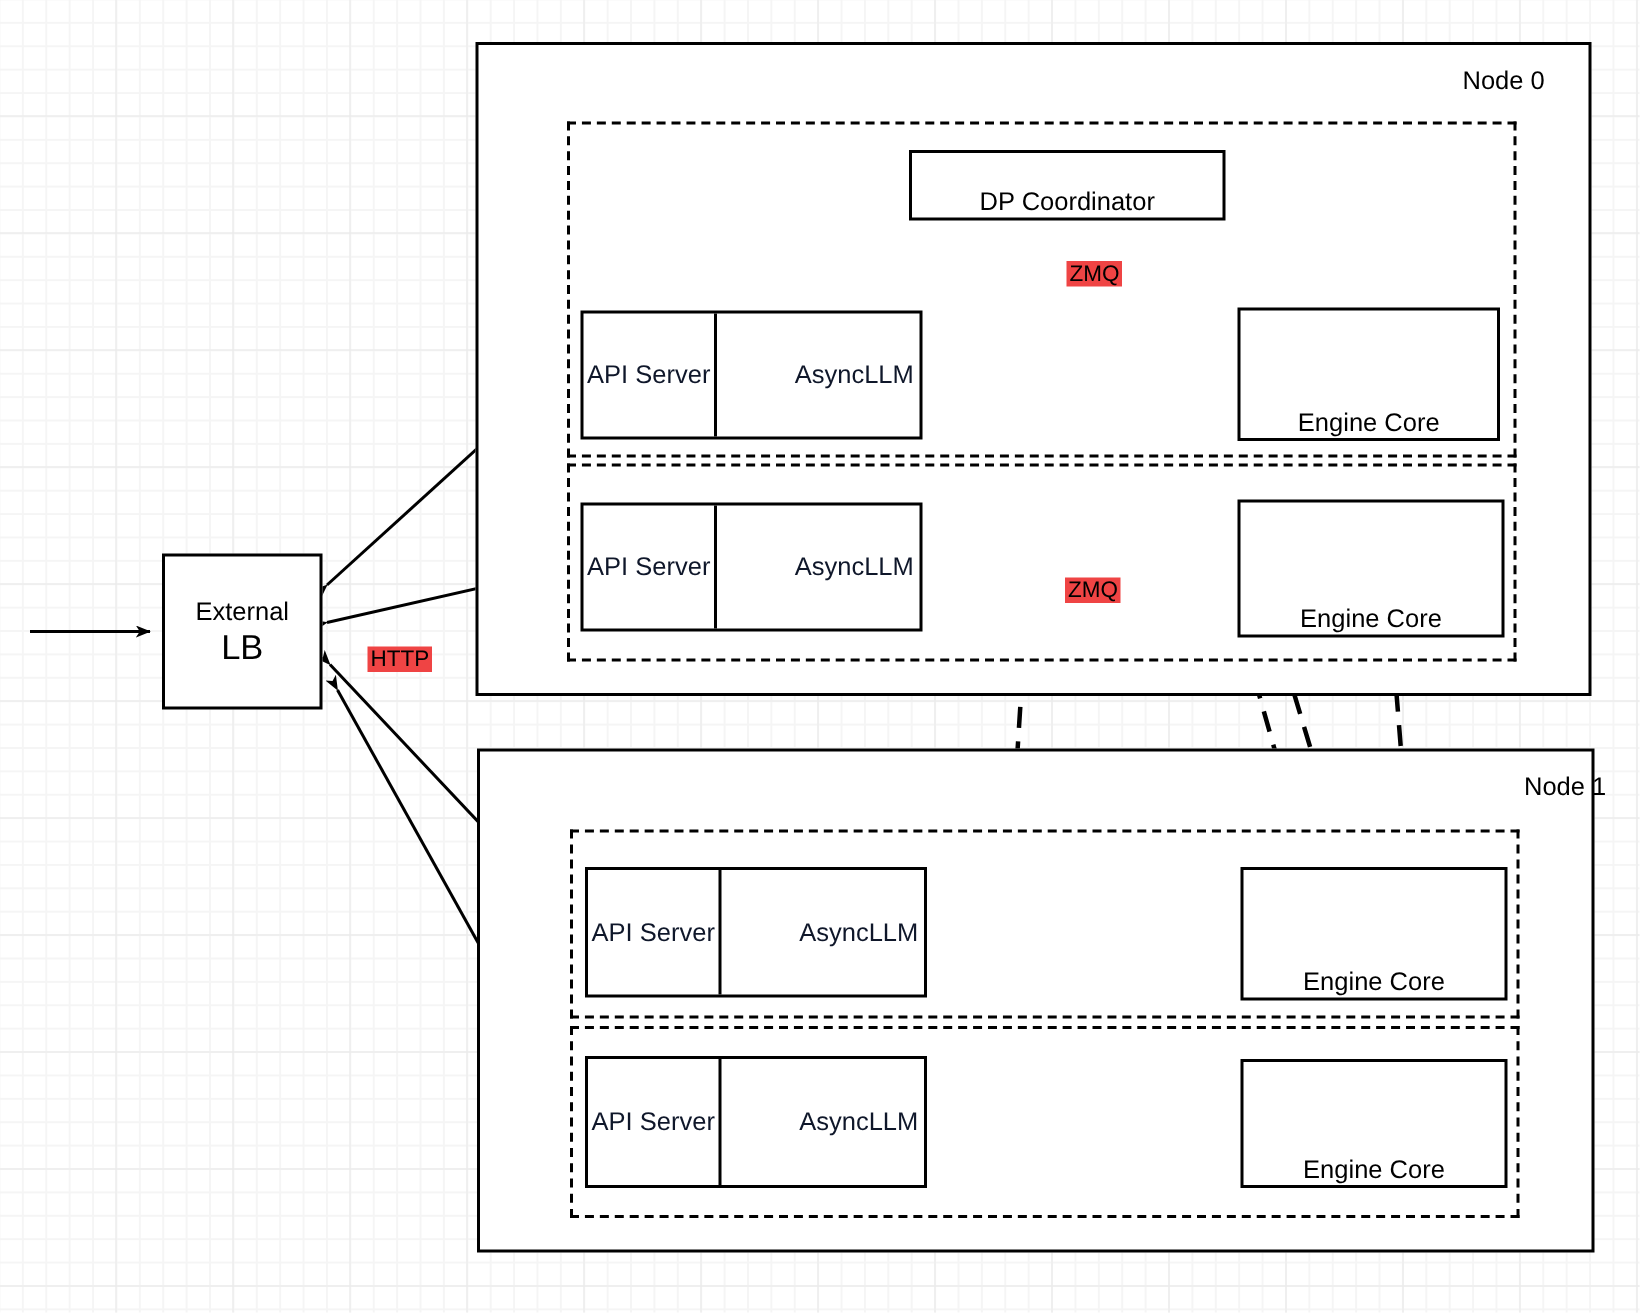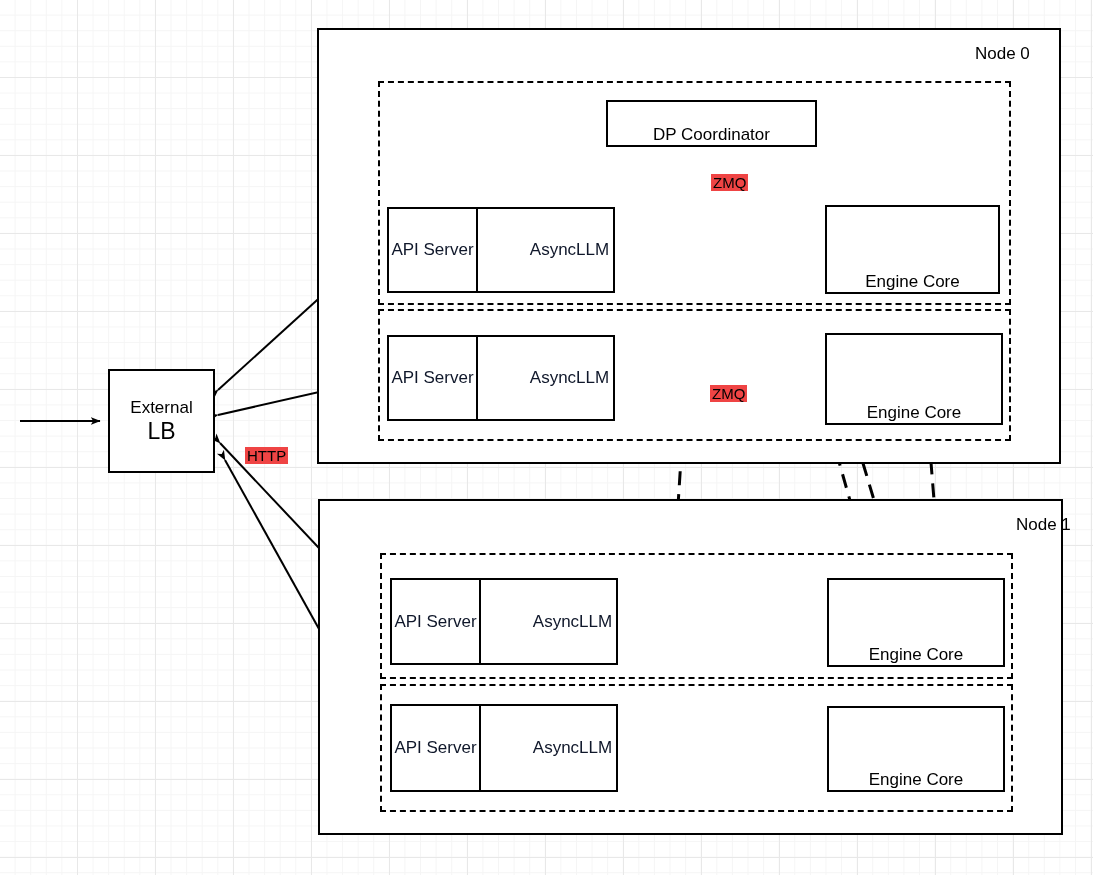--- a/index.html
+++ b/index.html
@@ -199,15 +199,15 @@
 </div>
 <div class="box ctr" style="left:827px;top:706px;width:178px;height:86px;">
   <span style="font-size:17px;">Engine Core</span>
 </div>
 
 <div class="box" style="left:108px;top:369px;width:107px;height:104px;display:flex;flex-direction:column;align-items:center;justify-content:center;">
   <span style="font-size:17px;">External</span>
   <span style="font-size:23px;">LB</span>
 </div>
 
-<div class="lbl edgelabel" style="left:245px;top:431px;margin-top:16px;">HTTP</div>
+<div class="lbl edgelabel" style="left:245px;top:431px;">HTTP</div>
 <div class="lbl edgelabel" style="left:711px;top:174px;">ZMQ</div>
 <div class="lbl edgelabel" style="left:710px;top:385px;">ZMQ</div>
 
 </body></html>

